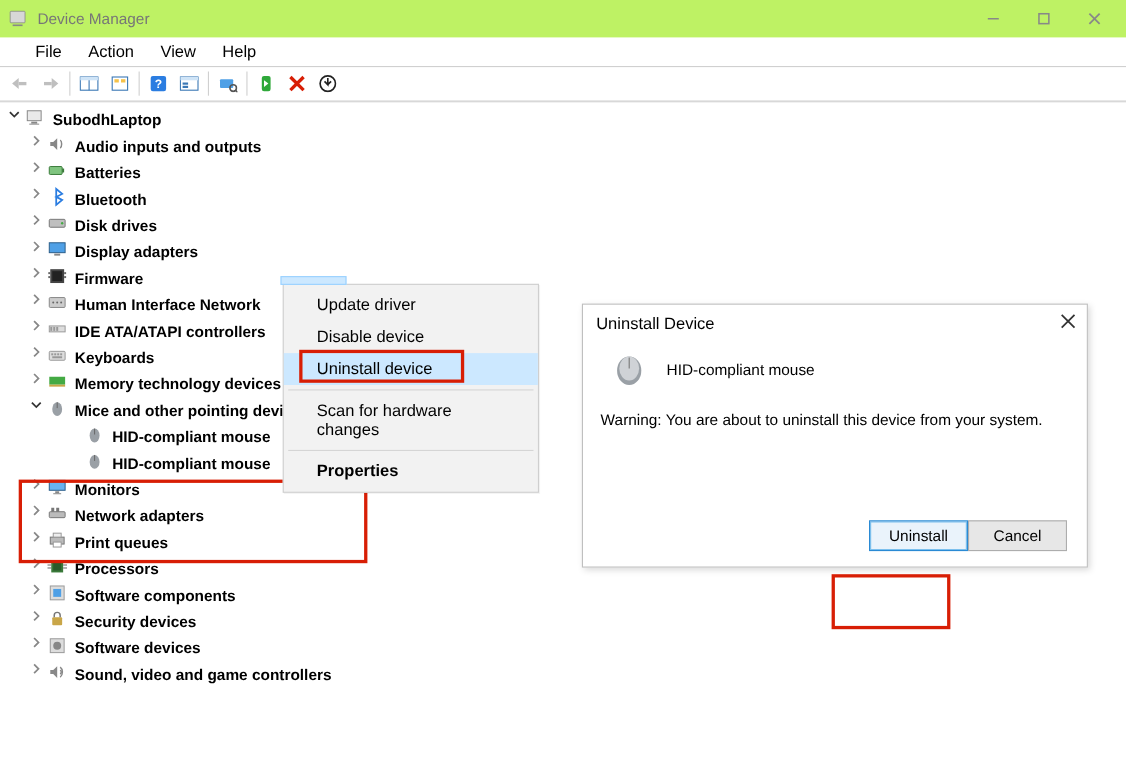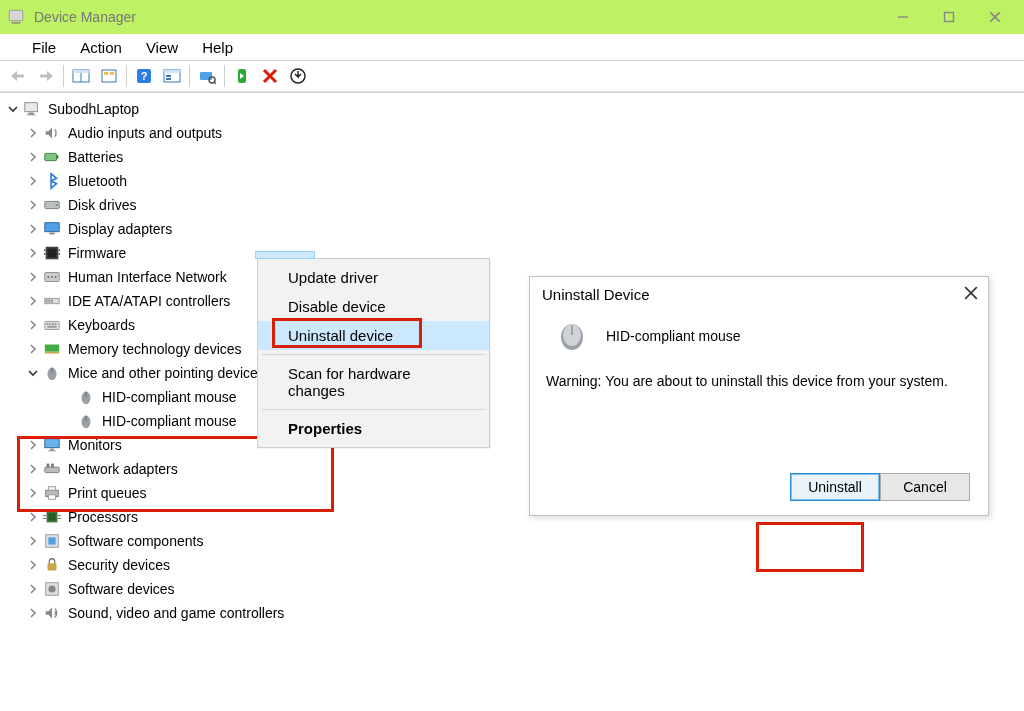--- a/index.html
+++ b/index.html
@@ -54,22 +54,23 @@
   
   .tree-wrap {
     border-top: 1px solid #d0d0d0;
     height: calc(711px - 34px - 26px - 32px);
     overflow: auto;
     padding: 4px 0;
   }
   .tree { list-style: none; margin: 0; padding: 0; }
   .tree ul { list-style: none; margin: 0; padding: 0; }
   .node {
-    display: flex; align-items: center; height: 24px; line-height: 24px;
+    display: flex; align-items: flex-start; height: 24px; line-height: 24px;
     white-space: nowrap;
+    font-weight: bold;
   }
   .twisty {
     width: 14px; height: 14px; display: inline-flex; align-items: center; justify-content: center;
     margin-right: 2px; color: #555;
   }
   .twisty svg { width: 10px; height: 10px; }
   .dev-ico {
     width: 20px; height: 20px; margin-right: 6px; display: inline-flex; align-items: center; justify-content: center;
   }
   .lbl {}

